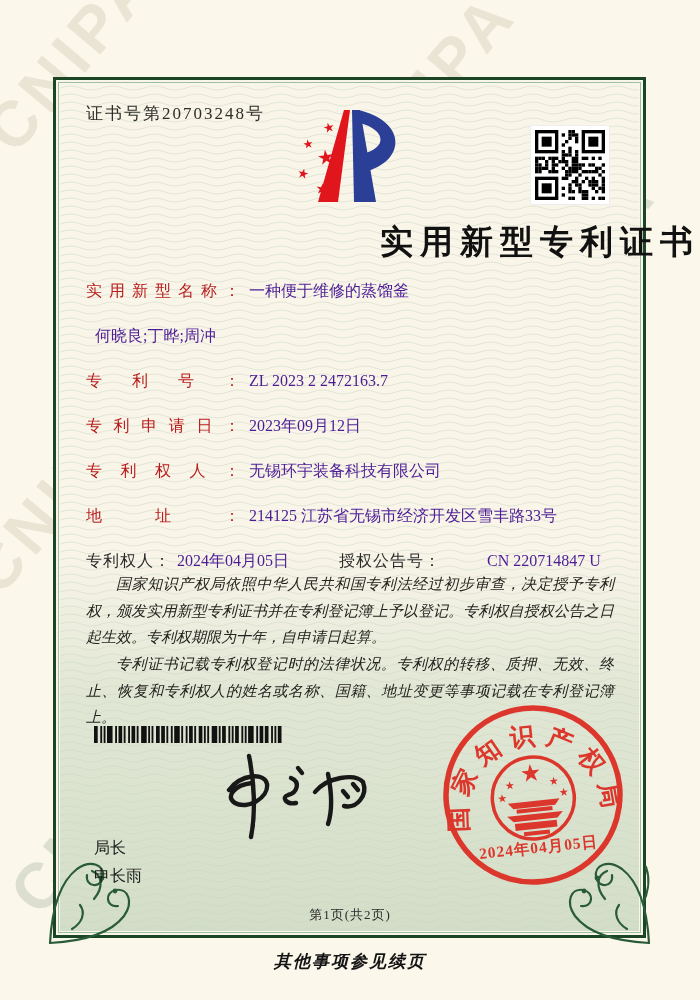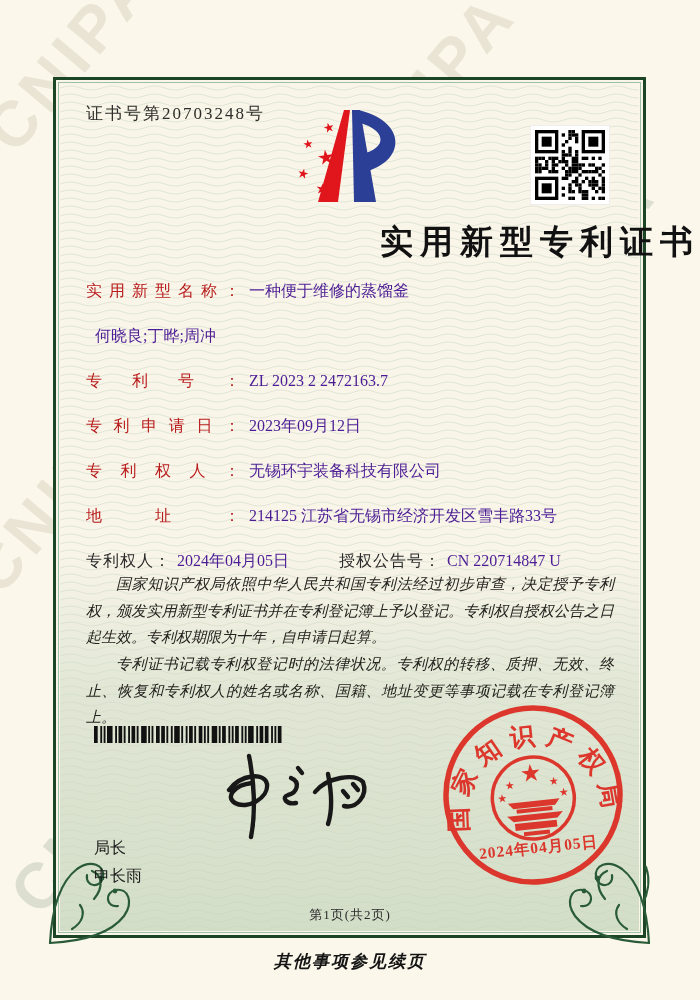--- a/index.html
+++ b/index.html
@@ -27,21 +27,21 @@
   .qr svg{position:absolute;left:4px;top:4px;}
   .title{position:absolute;left:0;top:220px;width:100%;text-align:right;
          font-size:33px;font-weight:bold;letter-spacing:7px;color:#111;}
   .rows{position:absolute;left:86px;top:281px;width:528px;font-size:16px;}
   .row{display:flex;margin-bottom:25px;line-height:20px;}
   .row .lab{display:inline-block;width:154px;text-align:justify;text-align-last:justify;
             color:#b91c1c;flex:none;}
   .row .val{margin-left:9px;color:#4c1d95;}
   .grant .lab2{letter-spacing:1px;color:#2a2a2a;flex:none;}
   .grant .val{margin-left:6px;}
-  .grant .pair2{margin-left:50px;display:flex;}
+  .grant .pair2{margin-left:50px;display:flex;gap:40px;}
   .paras{position:absolute;left:86px;top:571px;width:528px;font-size:15px;
          line-height:1.78;text-align:justify;font-style:italic;color:#23221e;}
   .paras p{margin:0;text-indent:2em;}
   .barcode{position:absolute;left:94px;top:726px;}
   .officer{position:absolute;left:94px;top:790px;
            font-family:"Liberation Sans","DejaVu Sans",sans-serif;
            font-size:16px;color:#1b1b1b;line-height:28px;margin-top:44px;}
   .sig{position:absolute;left:203px;top:750px;}
   .seal{position:absolute;left:441px;top:703px;width:184px;height:184px;
         transform:rotate(-6deg);opacity:.93;}

